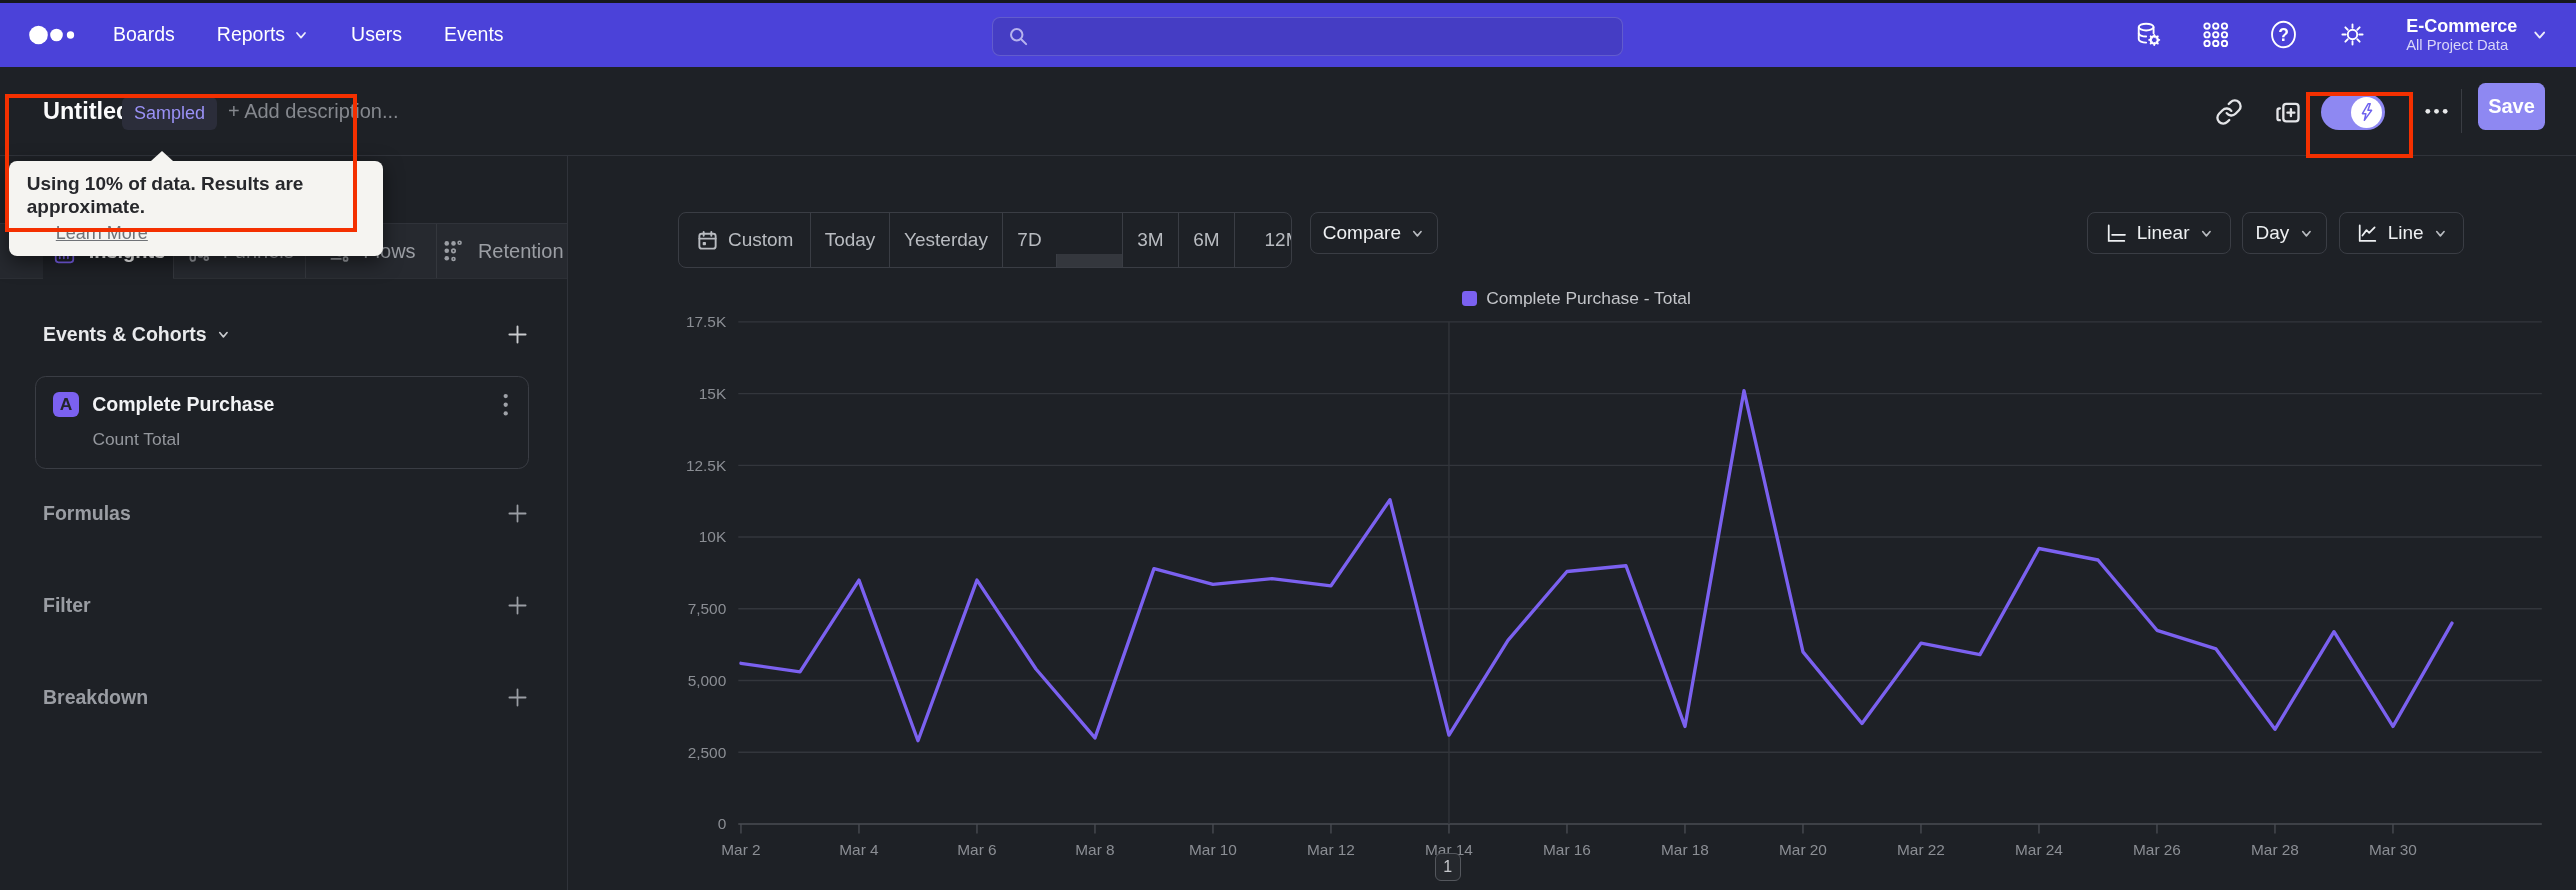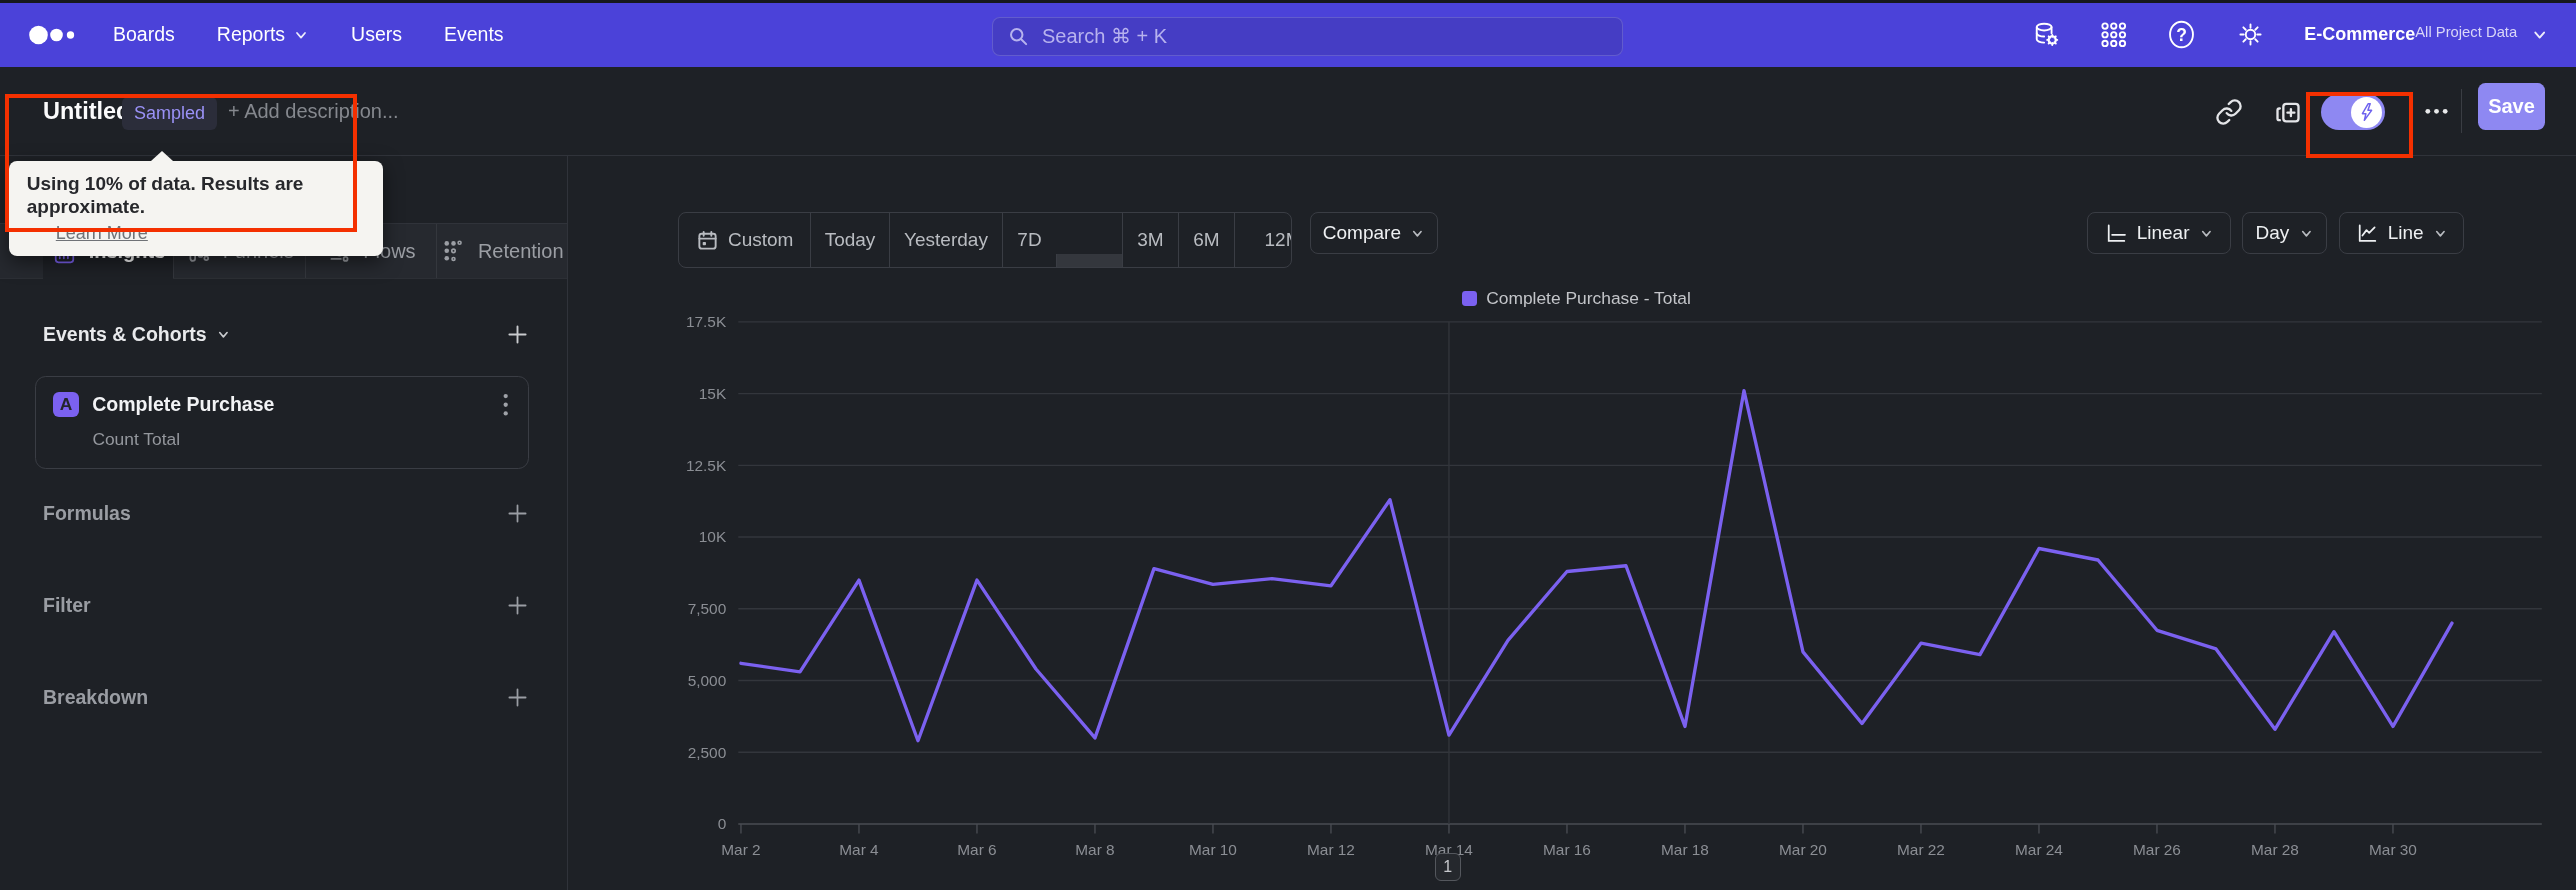--- a/index.html
+++ b/index.html
@@ -12,21 +12,21 @@
   .logo{margin-left:27px;cursor:pointer;}
   .navlinks{display:flex;align-items:center;gap:42px;margin-left:35px;}
   .navlink{display:flex;align-items:center;gap:8px;color:#ffffff;font-size:19.5px;font-weight:500;cursor:pointer;}
   .chev{opacity:.9;}
   .search{position:absolute;left:992px;top:14.8px;width:631px;height:39px;background:#453dc4;border:1.3px solid rgba(255,255,255,.16);border-radius:8px;display:flex;align-items:center;padding:0 14.8px;box-sizing:border-box;gap:10.7px;}
   .search input{flex:1;background:transparent;border:none;outline:none;color:#fff;font-size:20px;font-family:inherit;}
   .search input::placeholder{color:#b7b2ee;}
   .navright{position:absolute;right:28px;top:0;height:64px;display:flex;align-items:center;gap:38px;}
   .navicon{cursor:pointer;display:flex;align-items:center;}
   .project{display:flex;align-items:center;gap:13.4px;cursor:pointer;}
-  .project .ptxt{display:flex;flex-direction:row;line-height:1.15;}
+  .project .ptxt{display:flex;flex-direction:column;line-height:1.15;}
   .pname{color:#fff;font-size:18px;font-weight:700;}
   .pscope{color:#d9d6f8;font-size:14.8px;}
 
   
   .header{position:absolute;left:0;top:67px;width:100%;height:89px;background:#1e2126;border-bottom:1.3px solid #30333a;box-sizing:border-box;}
   .title{position:absolute;left:43px;top:0;height:88px;display:flex;align-items:center;font-size:23.5px;font-weight:700;color:#fbfbfc;cursor:text;}
   .badge{position:absolute;left:122px;top:29.5px;background:#2b2d3a;color:#9a91f6;font-size:18px;padding:6px 12px;border-radius:6px;cursor:default;}
   .adddesc{position:absolute;left:228px;top:0;height:88px;display:flex;align-items:center;color:#85888e;font-size:20px;cursor:text;}
   .hicon{position:absolute;cursor:pointer;}
   .toggle{position:absolute;left:2321px;top:27px;width:64px;height:36px;border-radius:18px;background:#8e88f2;cursor:pointer;}
@@ -92,21 +92,20 @@
           </svg>
       </a>
       <a class="navlink">Users</a>
       <a class="navlink">Events</a>
     </div>
     <div class="search">
       <svg width="21.5" height="21.5" viewBox="0 0 32 32">
           <circle cx="13" cy="13" r="8.5" fill="none" stroke="#b7b2ee" stroke-width="3"></circle>
           <line x1="20" y1="20" x2="27" y2="27" stroke="#b7b2ee" stroke-width="3" stroke-linecap="round"></line>
         </svg>
-      <input placeholder="Search ⌘ + K" style="">
     </div>
     <div class="navright">
       <span class="navicon">
         <svg width="31" height="31" viewBox="0 0 46 46" fill="none" stroke="#fff" stroke-width="2.8" stroke-linecap="round">
           <ellipse cx="21" cy="12" rx="11" ry="5"></ellipse>
             <path d="M10 12 v18 c0 2.8 4.9 5 11 5 M32 12 v9"></path>
             <path d="M10 21 c0 2.8 4.9 5 11 5"></path>
           <circle cx="33" cy="31" r="5.5"></circle>
             <path d="M33 23.5 v3 M33 35.5 v3 M40.5 31 h-3 M28.5 31 h-3 M38.3 25.7 l-2.1 2.1 M29.8 34.2 l-2.1 2.1 M38.3 36.3 l-2.1-2.1 M29.8 27.8 l-2.1-2.1"></path>
         </svg>

